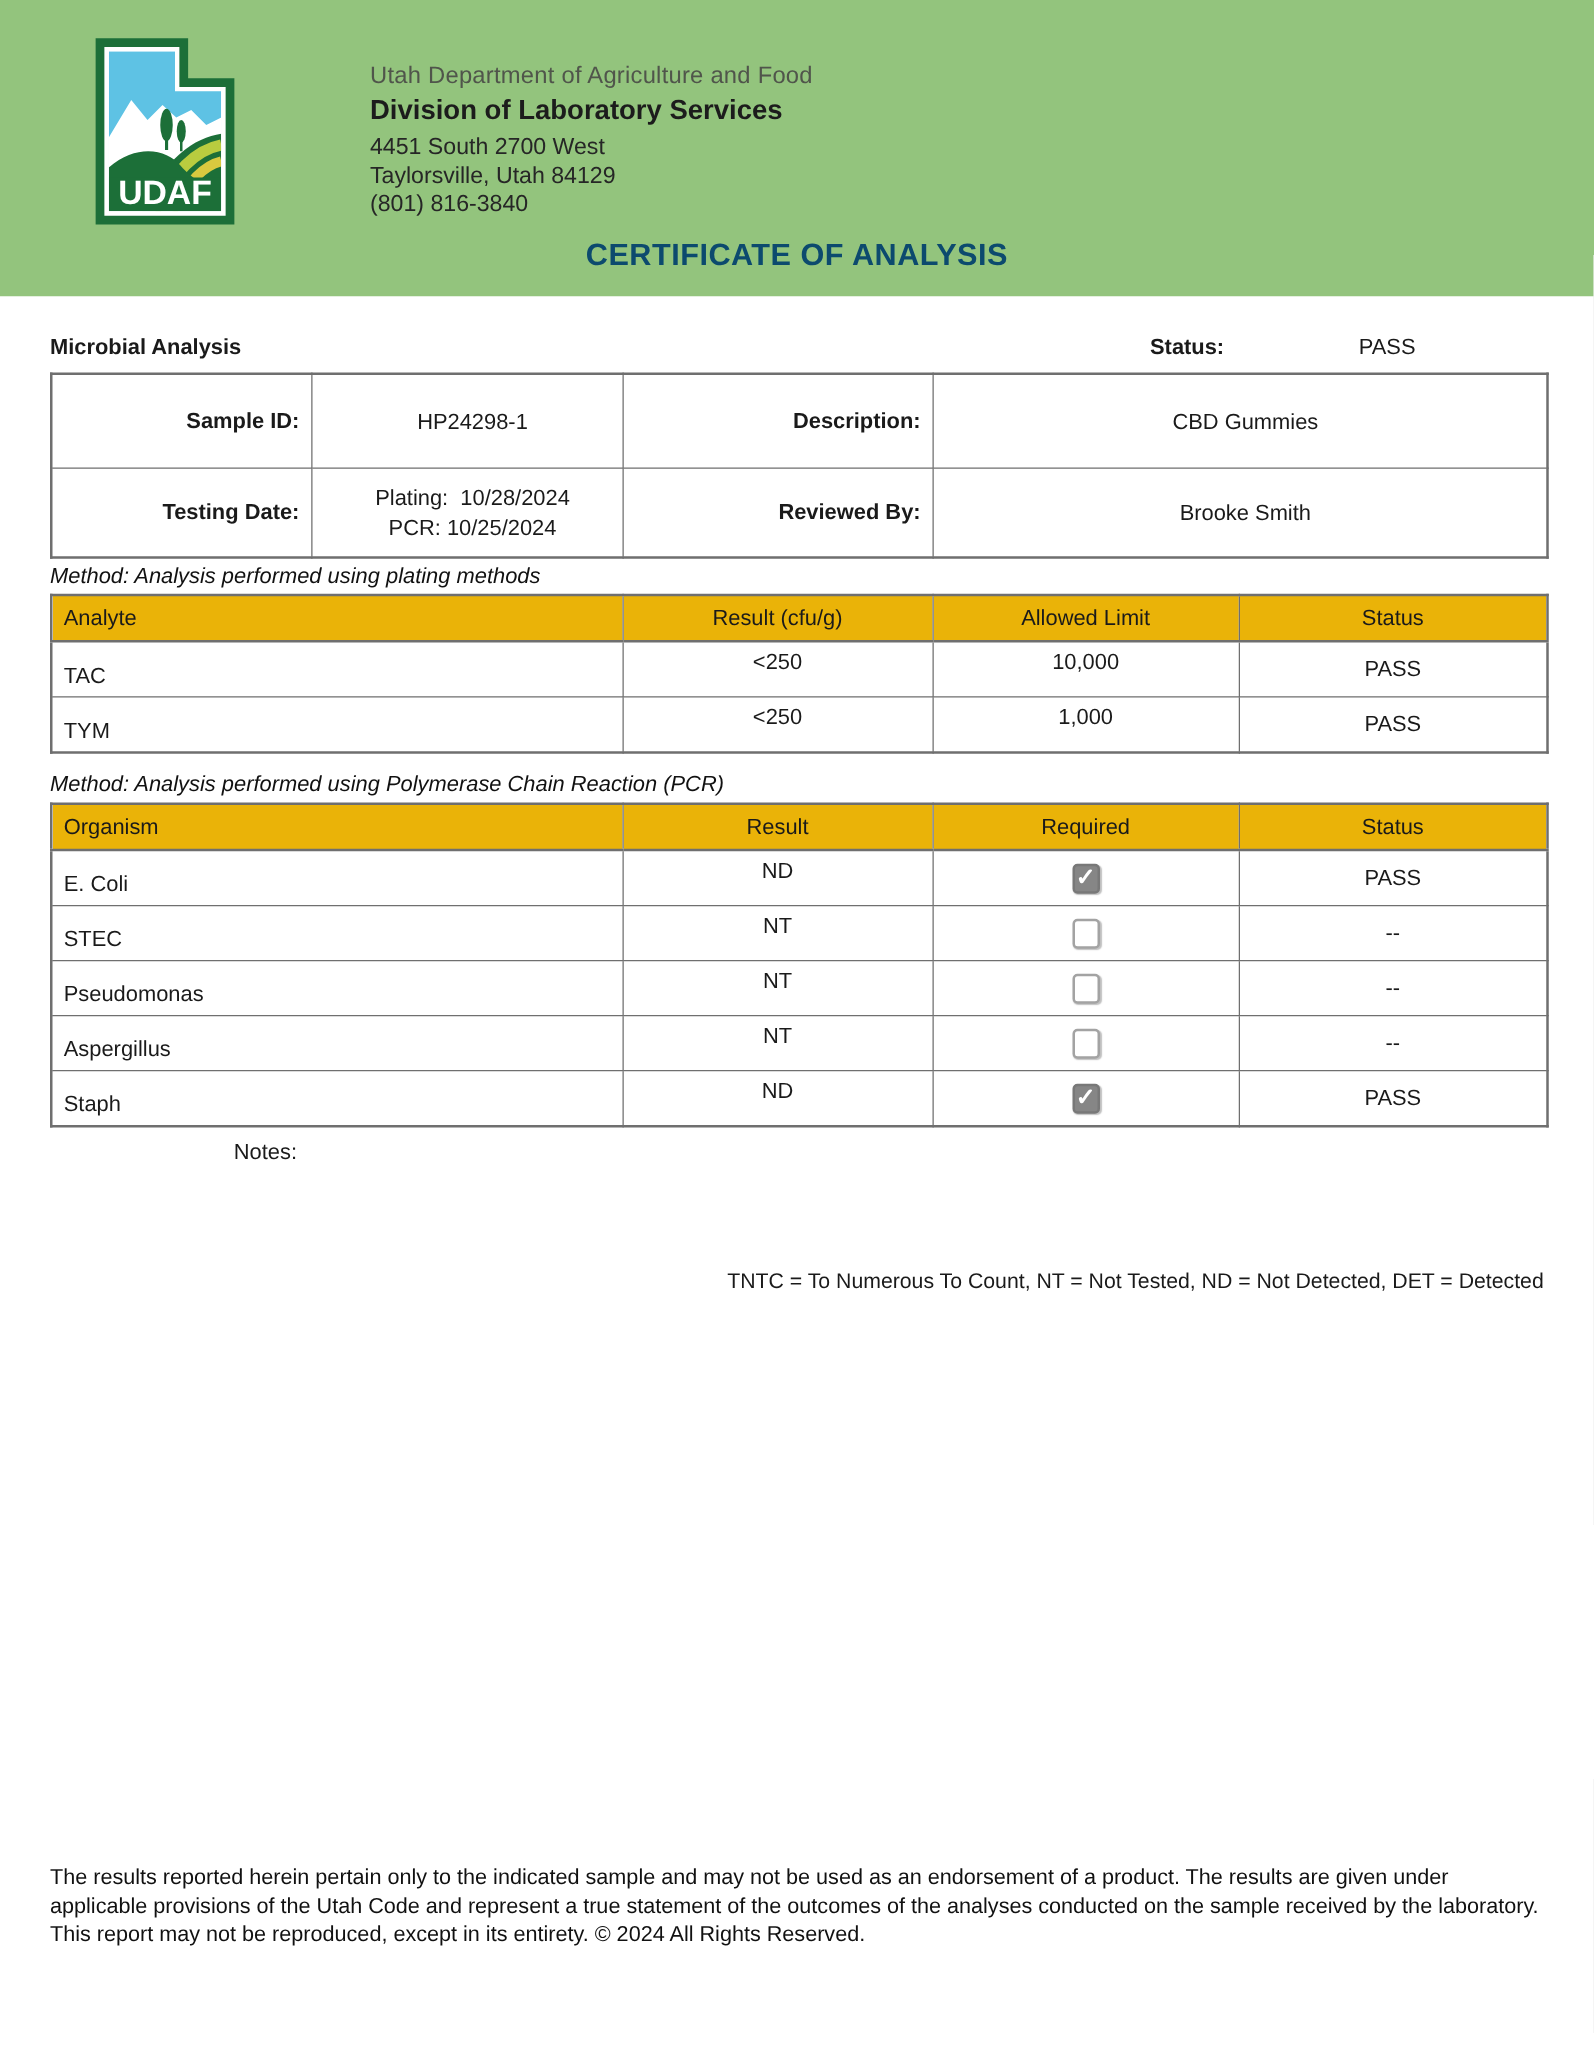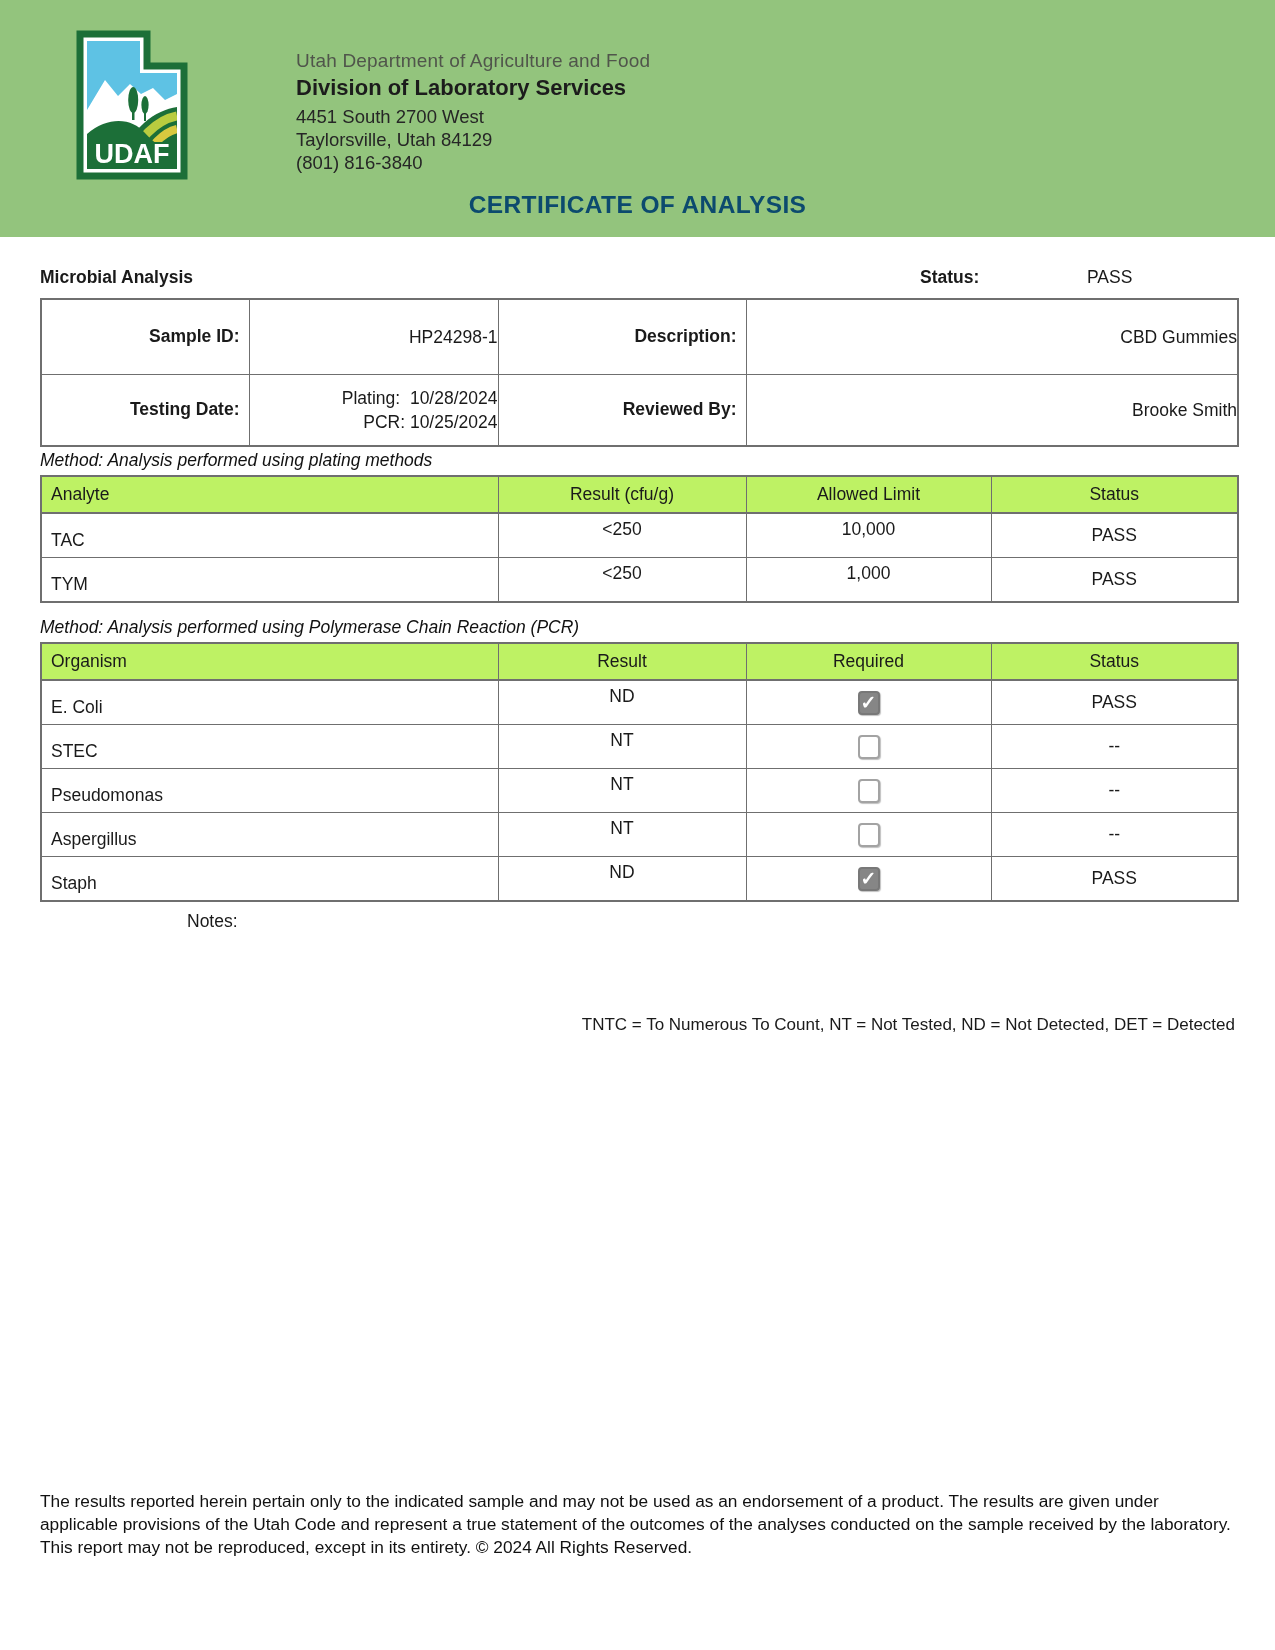--- a/index.html
+++ b/index.html
@@ -39,31 +39,31 @@
   
   table { border-collapse: collapse; table-layout: fixed; position: absolute; left: 40px; width: 1197px; }
   td, th { border: 1px solid #6f6f6f; font-size: 17.5px; font-weight: normal; overflow: hidden; }
   table { border: 2px solid #6f6f6f; }
 
   
   .info-table tr:nth-child(1) td { height: 75px; }
   .info-table tr:nth-child(2) td { height: 72px; }
   .info-table td { vertical-align: middle; margin-left: 30px; }
   .info-label { font-weight: bold; text-align: right; padding-right: 9px; }
-  .info-value { text-align: right; padding-left: 9px; line-height: 24px; }
+  .info-value { text-align: center; padding-left: 9px; line-height: 24px; }
 
   
   .method-caption {
     position: absolute; left: 40px;
     font-style: italic; font-size: 17.5px; color: #111;
   }
 
   
   .data-table th {
-    background: #bef264; height: 37px;
+    background: #eab308; height: 37px;
     text-align: center; vertical-align: middle;
     border-bottom: 2px solid #6f6f6f;
   }
   .data-table th.col-first { text-align: left; padding-left: 9px; }
   .data-table td { height: 38px; }
   .data-table td.col-first { text-align: left; vertical-align: bottom; padding: 16px 0 6px 9px; }
   .data-table td.col-top   { text-align: center; vertical-align: top; padding-top: 5px; }
   .data-table td.col-mid   { text-align: center; vertical-align: middle; }
 
   

